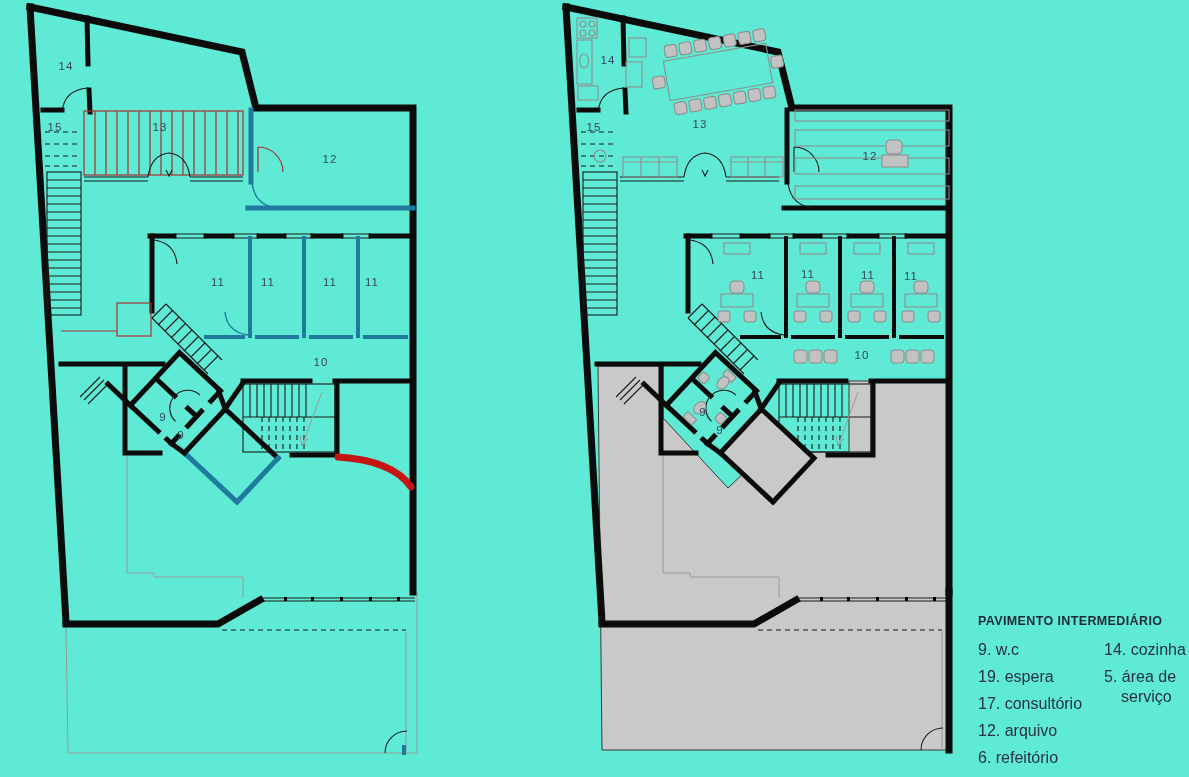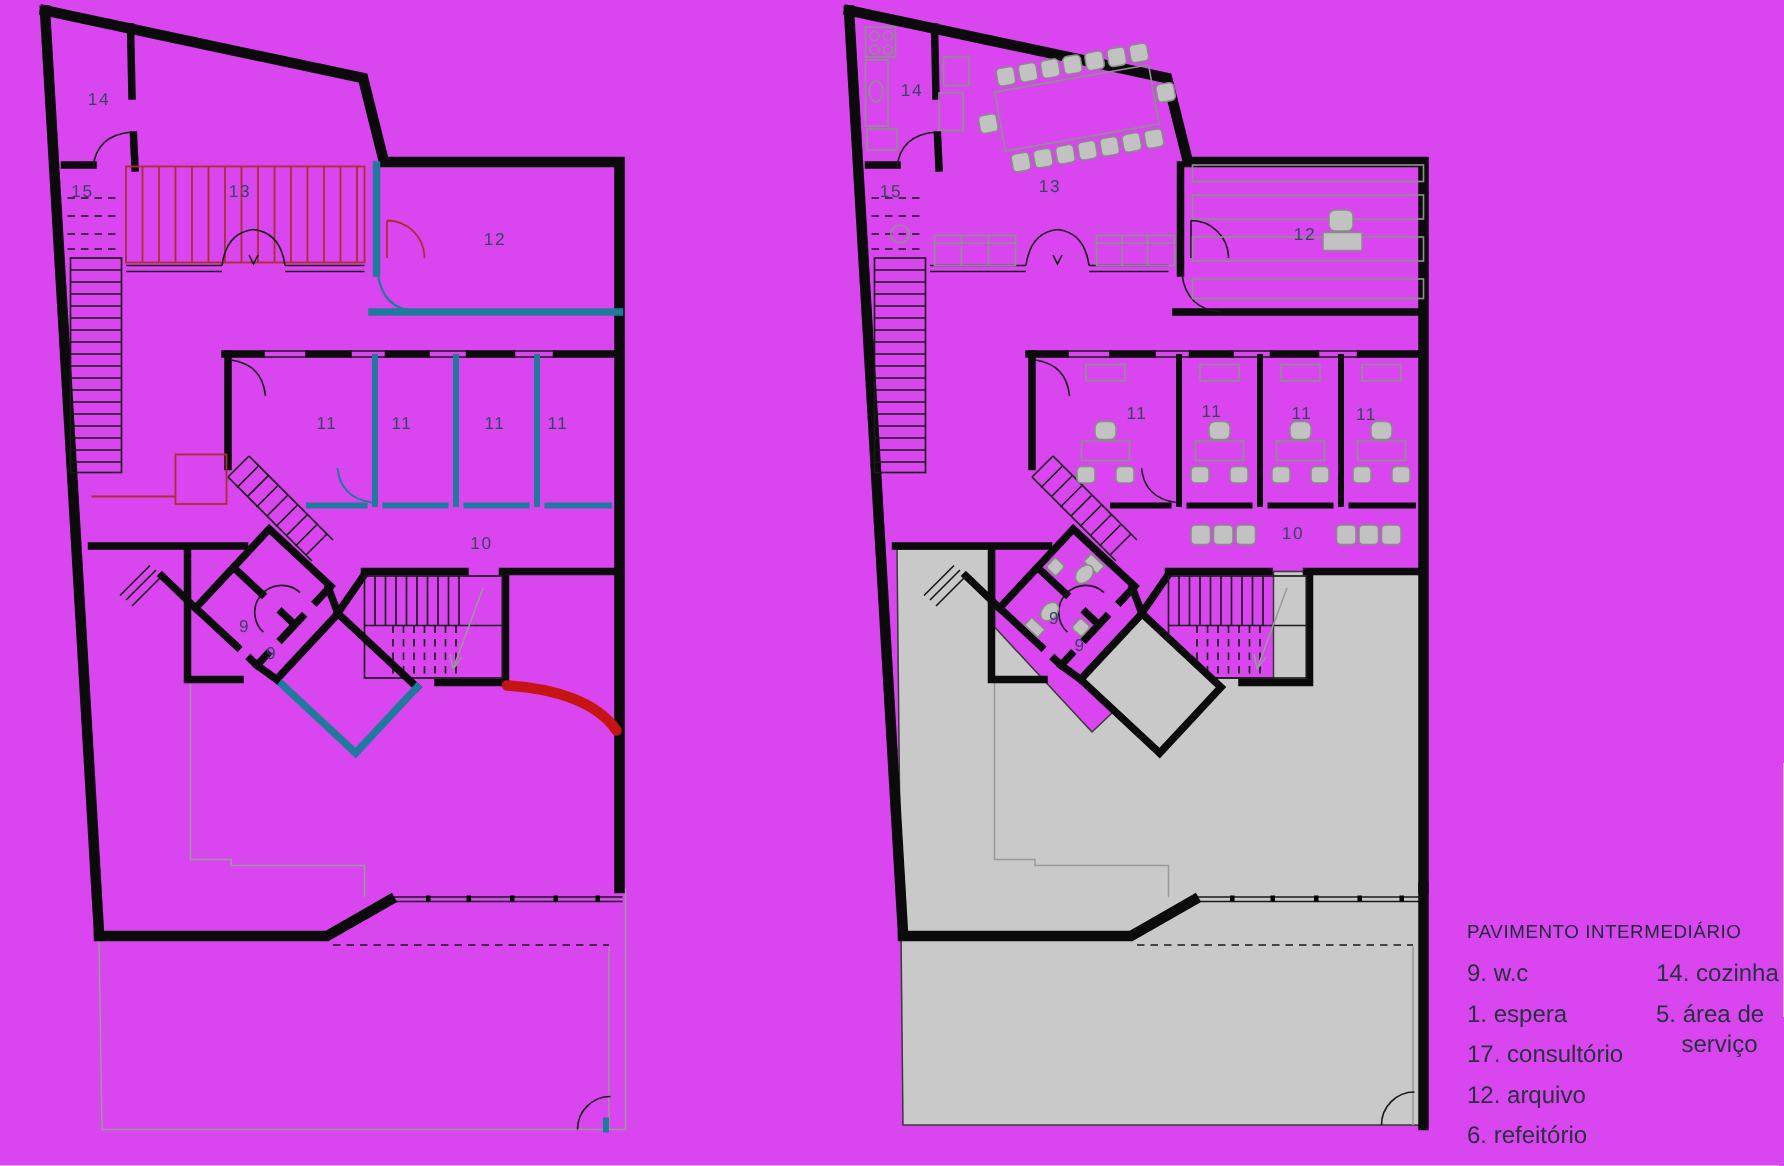--- a/index.html
+++ b/index.html
@@ -1,16 +1,16 @@
 <!DOCTYPE html>
 <html><head>
 <meta charset="utf-8">
 <style>
   html,body{margin:0;padding:0;background:#fff;}
-  #stage{position:relative;width:1189px;height:777px;background:#d946ef;overflow:hidden;
+  #stage{position:relative;width:1189px;height:777px;background:#5eead4;overflow:hidden;
          font-family:"Liberation Sans",sans-serif;}
   svg{position:absolute;left:0;top:0;}
   
   .k7{fill:none;stroke:#0b0b0b;stroke-width:7;stroke-linecap:square}
   .k5{fill:none;stroke:#0b0b0b;stroke-width:5;stroke-linecap:square}
   .k4{fill:none;stroke:#0b0b0b;stroke-width:4;stroke-linecap:square}
   .t {fill:none;stroke:#1a1a1a;stroke-width:1.1}
   .tg{fill:none;stroke:#9a9a9a;stroke-width:1}
   .teal5{fill:none;stroke:#207a9d;stroke-width:5;stroke-linecap:square}
   .teal4{fill:none;stroke:#207a9d;stroke-width:4;stroke-linecap:square}
@@ -18,21 +18,21 @@
   .redt{fill:none;stroke:#a83030;stroke-width:1.2}
   .red7{fill:none;stroke:#c51414;stroke-width:7;stroke-linecap:round}
   .f {fill:none;stroke:#8f8f8f;stroke-width:1.1}
   .ff{fill:#c2c2c2;stroke:#8a8a8a;stroke-width:1}
   .grayfill{fill:#c9c9c9;stroke:#3a3a3a;stroke-width:1}
   .dash{stroke-dasharray:5 4}
   .lbl{font-family:"Liberation Sans",sans-serif;font-size:11.5px;fill:#35455f;
        letter-spacing:.09em;text-anchor:middle}
   
   #legend{position:absolute;left:978px;top:614px;width:208px;color:#28313f;}
-  #legend .title{font-size:12.5px;font-weight:normal;letter-spacing:.03em;color:#1d2836;margin-bottom:12px;}
+  #legend .title{font-size:12.5px;font-weight:bold;letter-spacing:.03em;color:#1d2836;margin-bottom:12px;}
   #legend .cols{display:flex;}
   #legend .col1{width:126px;}
   #legend .col2{width:82px;}
   #legend .item{font-size:16px;margin-bottom:7px;line-height:1.25;}
   #legend .wrap2{padding-left:17px;}
 </style>
 </head>
 <body>
 
 <div id="stage">
@@ -354,21 +354,21 @@
       <text class="lbl" x="184" y="434">9</text>
     </g>
   </g>
 </svg>
 
 <div id="legend">
   <div class="title">PAVIMENTO INTERMEDIÁRIO</div>
   <div class="cols">
     <div class="col1">
       <div class="item">9. w.c</div>
-      <div class="item">1. espera</div>
+      <div class="item">19. espera</div>
       <div class="item">17. consultório</div>
       <div class="item">12. arquivo</div>
       <div class="item">6. refeitório</div>
     </div>
     <div class="col2">
       <div class="item">14. cozinha</div>
       <div class="item">
         <span>5. área de</span><br>
         <span class="wrap2" style="display:inline-block">serviço</span>
       </div>

